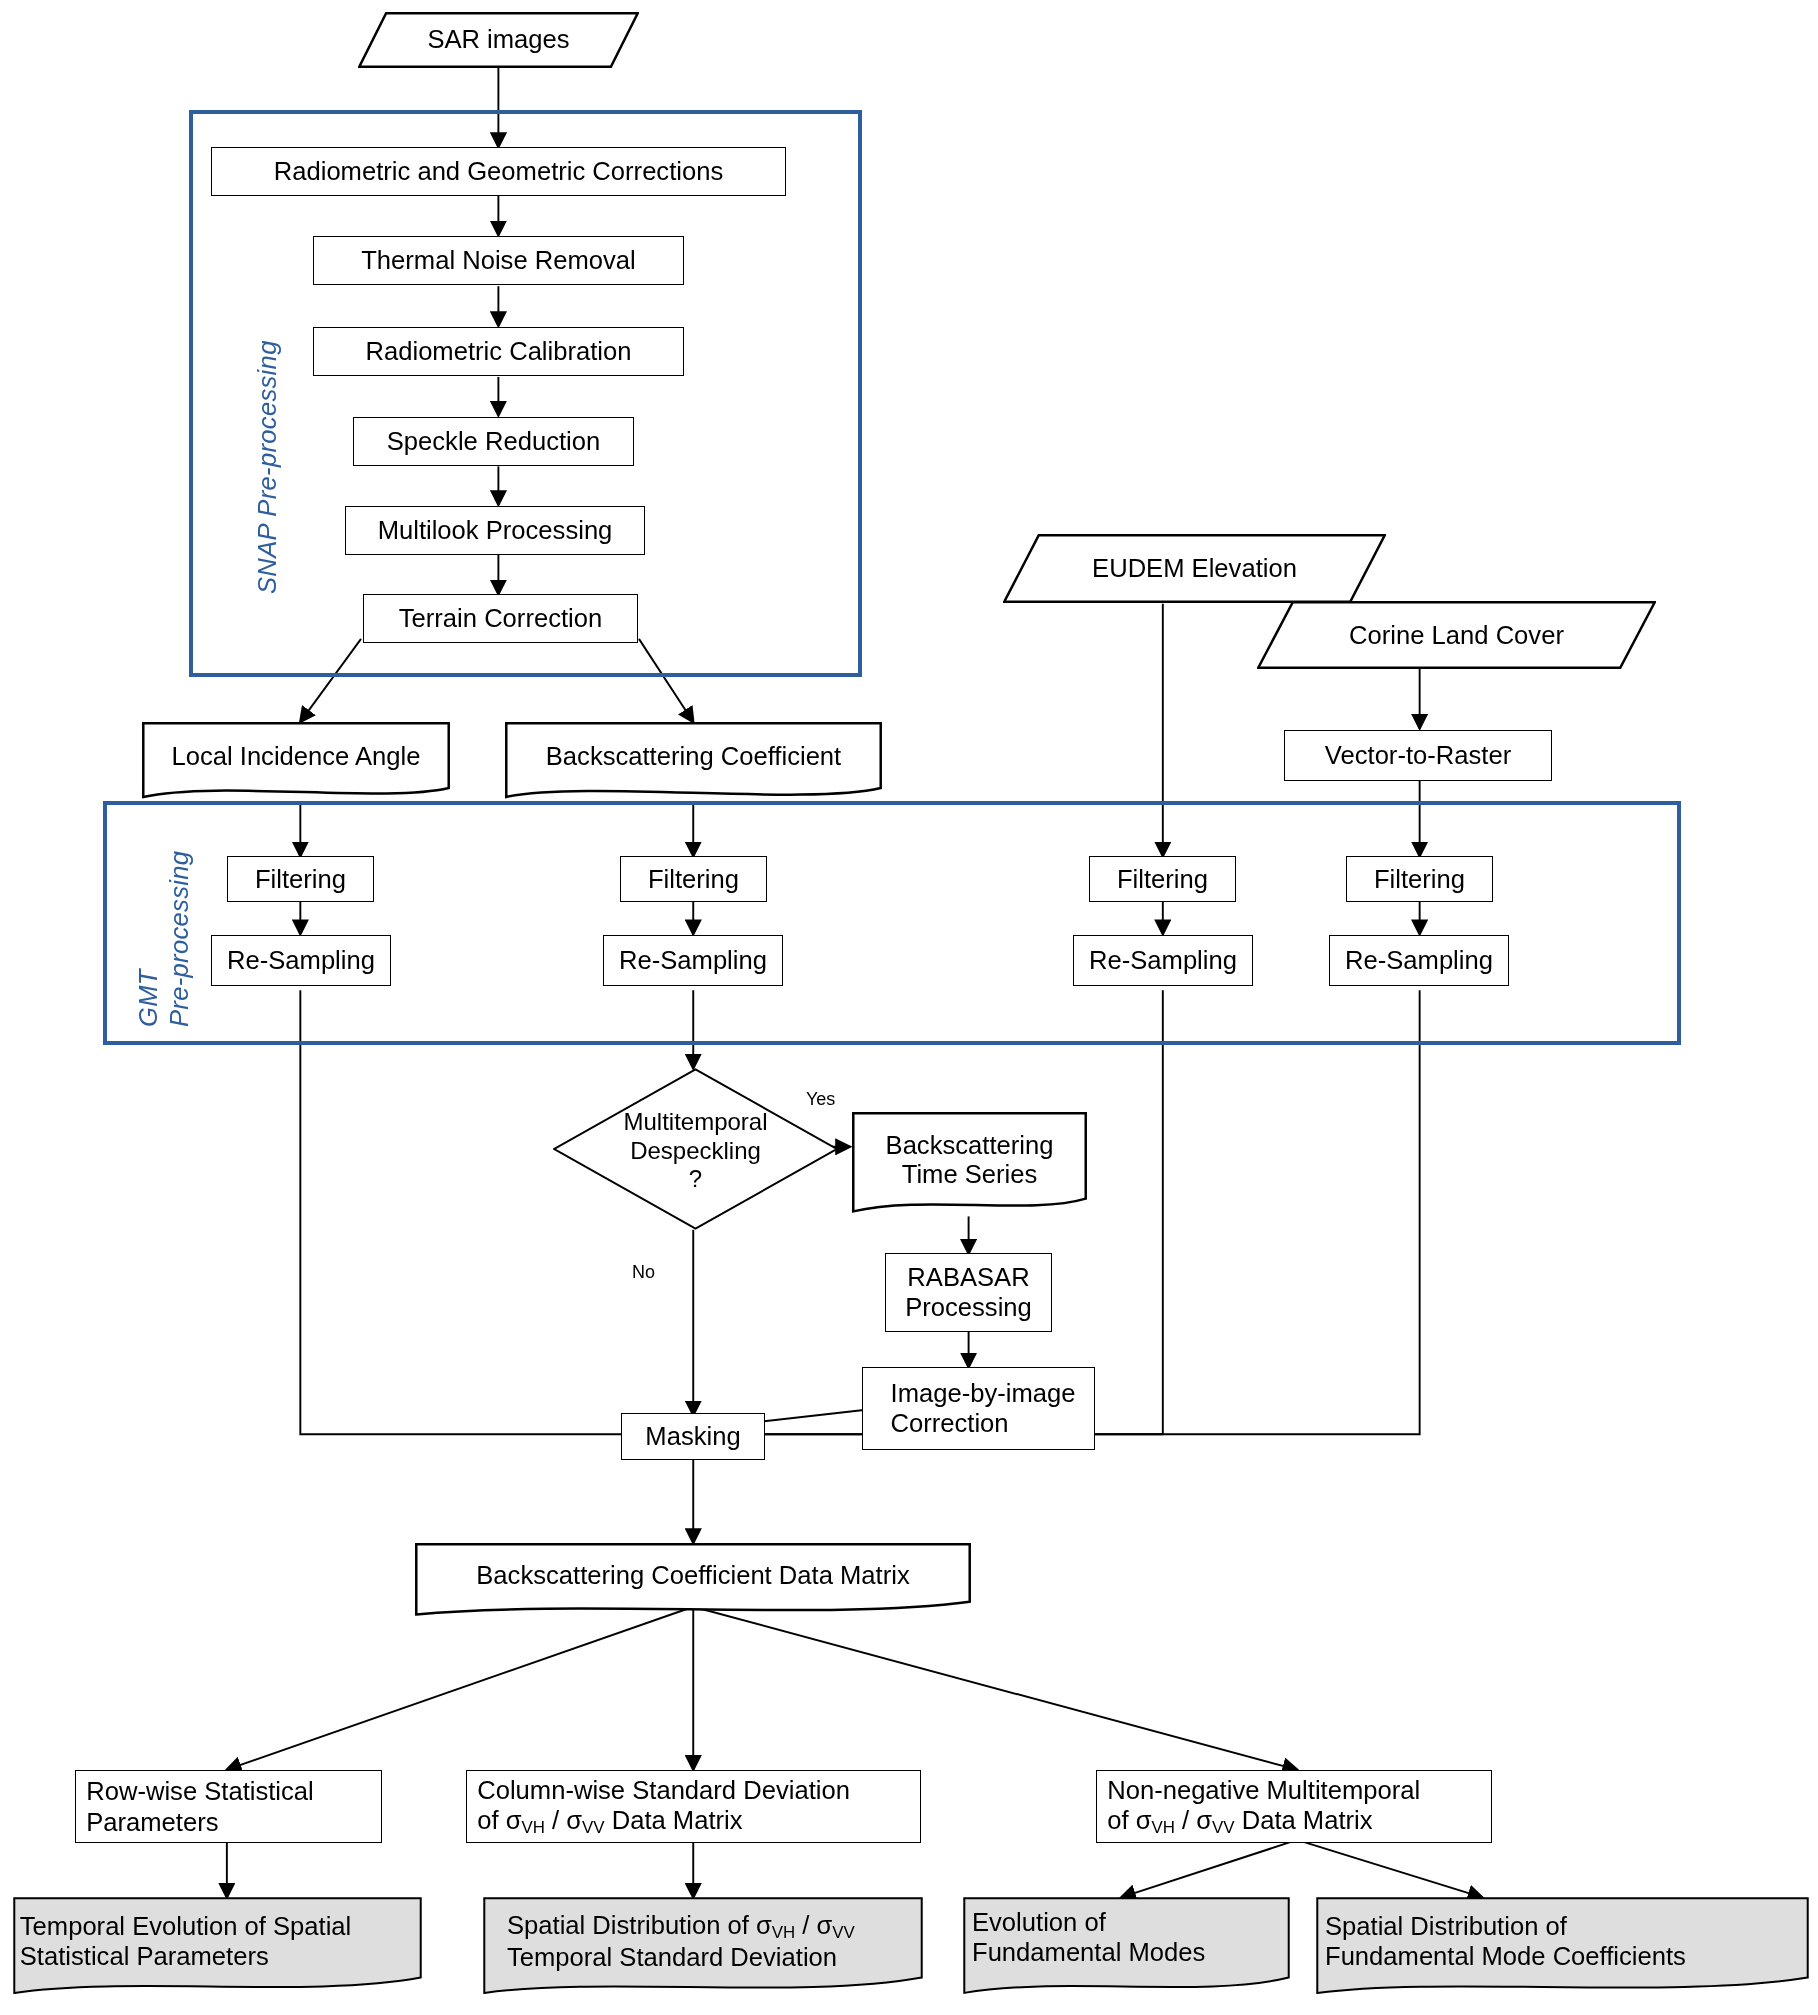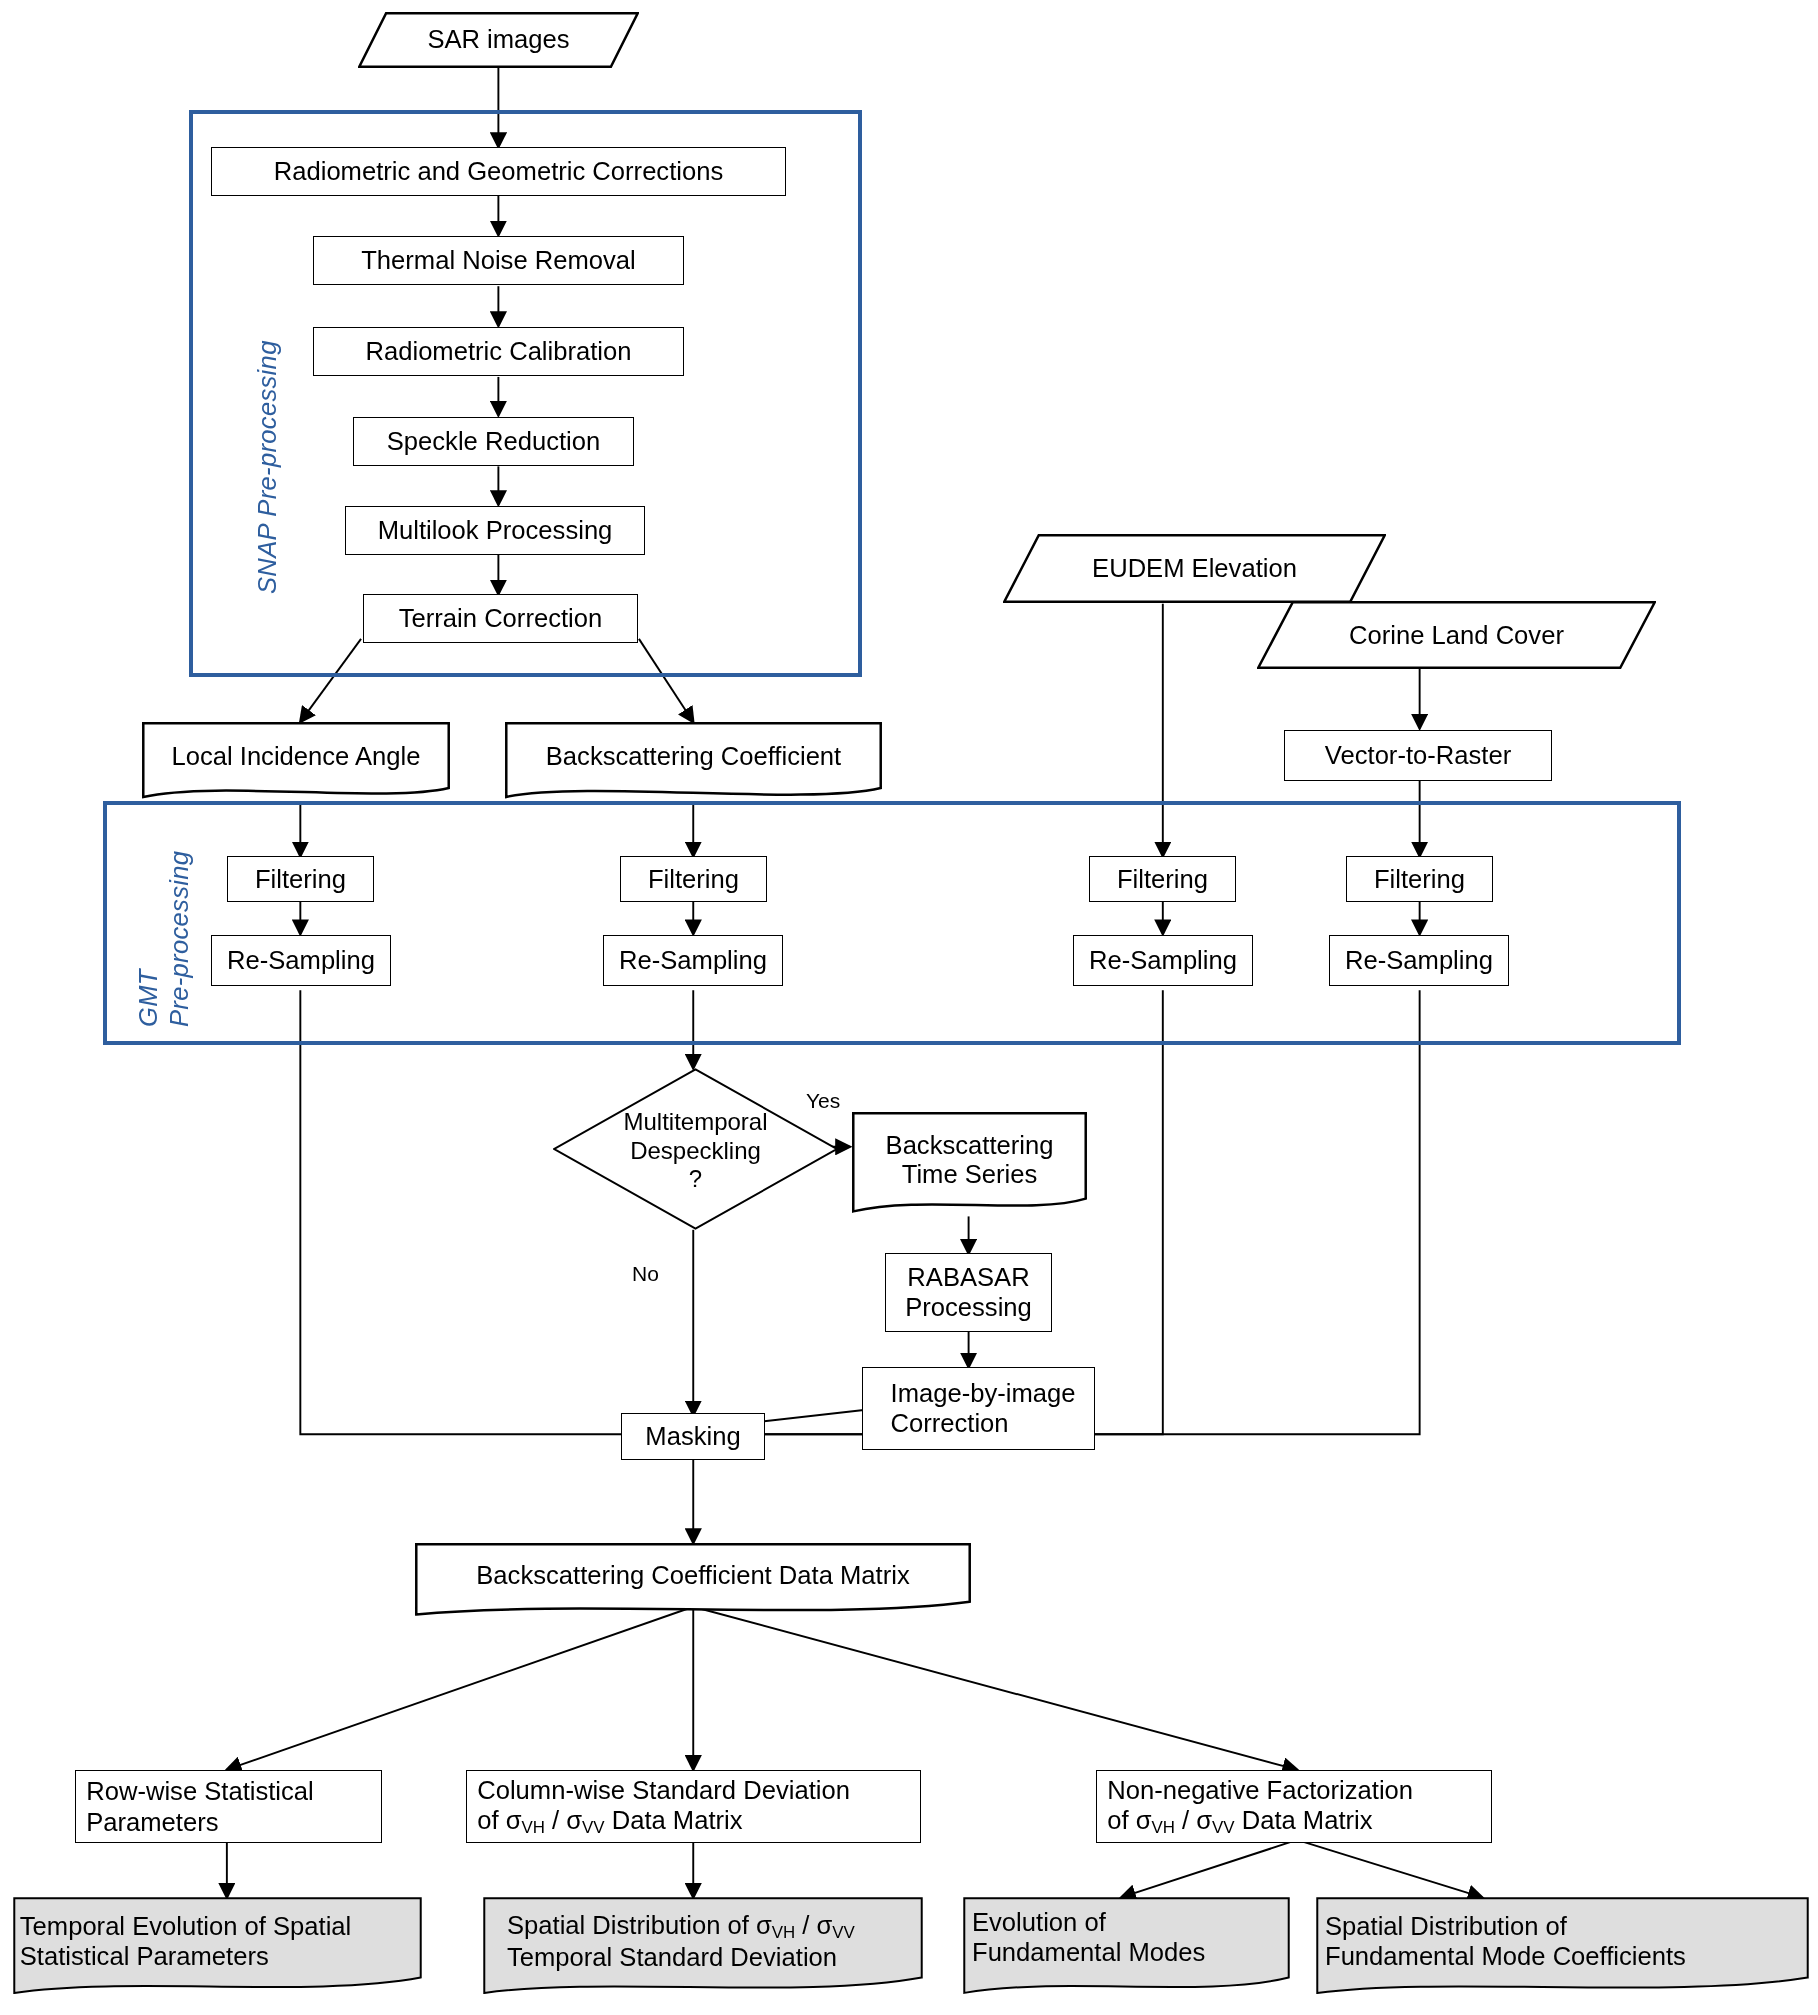--- a/index.html
+++ b/index.html
@@ -17,21 +17,21 @@
   .doc{border:none;background:transparent;}
   .doc .docbg{position:absolute;left:0;top:0;width:100%;height:100%;}
   .doc .txt{position:relative;z-index:2;width:100%;padding:0 9px;box-sizing:border-box;}
   .para{border:none;background:transparent;}
   .para .parabg{position:absolute;left:0;top:0;width:100%;height:100%;}
   .para .txt{position:relative;z-index:2;width:100%;}
   .diam{border:none;background:transparent;}
   .diam .diambg{position:absolute;left:0;top:0;width:100%;height:100%;}
   .diam .txt{position:relative;z-index:2;width:100%;}
 
-  .edgelabel{position:absolute;font-size:21px;color:#000;white-space:nowrap;}
+  .edgelabel{position:absolute;font-size:18px;color:#000;white-space:nowrap;}
   sub{font-size:0.66em;vertical-align:-0.22em;}
 </style>
 </head>
 <body>
 
 <div id="root">
 
   <svg id="wires" viewBox="0 0 2847 3154">
     <defs>
       <marker id="ah" markerWidth="9" markerHeight="9" refX="7.6" refY="4.5" orient="auto" markerUnits="strokeWidth">
@@ -252,21 +252,21 @@
     <div style="line-height:1.18;text-align:left;padding-left:10.2px;width:100%;box-sizing:border-box;">
       <div>Column-wise Standard Deviation</div>
       <div>
         <span>of σ</span><sub>VH</sub><span> / σ</span><sub>VV</sub><span> Data Matrix</span>
       </div>
     </div>
   </div>
 
   <div class="node rect" style="left:1096px;top:1770px;width:396px;height:73px;">
     <div style="line-height:1.18;text-align:left;padding-left:10.2px;width:100%;box-sizing:border-box;">
-      <div>Non-negative Factorization</div>
+      <div>Non-negative Multitemporal</div>
       <div>
         <span>of σ</span><sub>VH</sub><span> / σ</span><sub>VV</sub><span> Data Matrix</span>
       </div>
     </div>
   </div>
 
   <div class="node doc" style="left:12.8px;top:1897px;width:409px;height:101px;">
     <svg class="docbg" viewBox="0 0 640 158" preserveAspectRatio="none">
       <path d="M2,2 L638,2 L638,126 C470,158 180,124 2,150 Z" fill="#DEDEDE" stroke="#000" stroke-width="2" vector-effect="non-scaling-stroke"></path>
     </svg>

